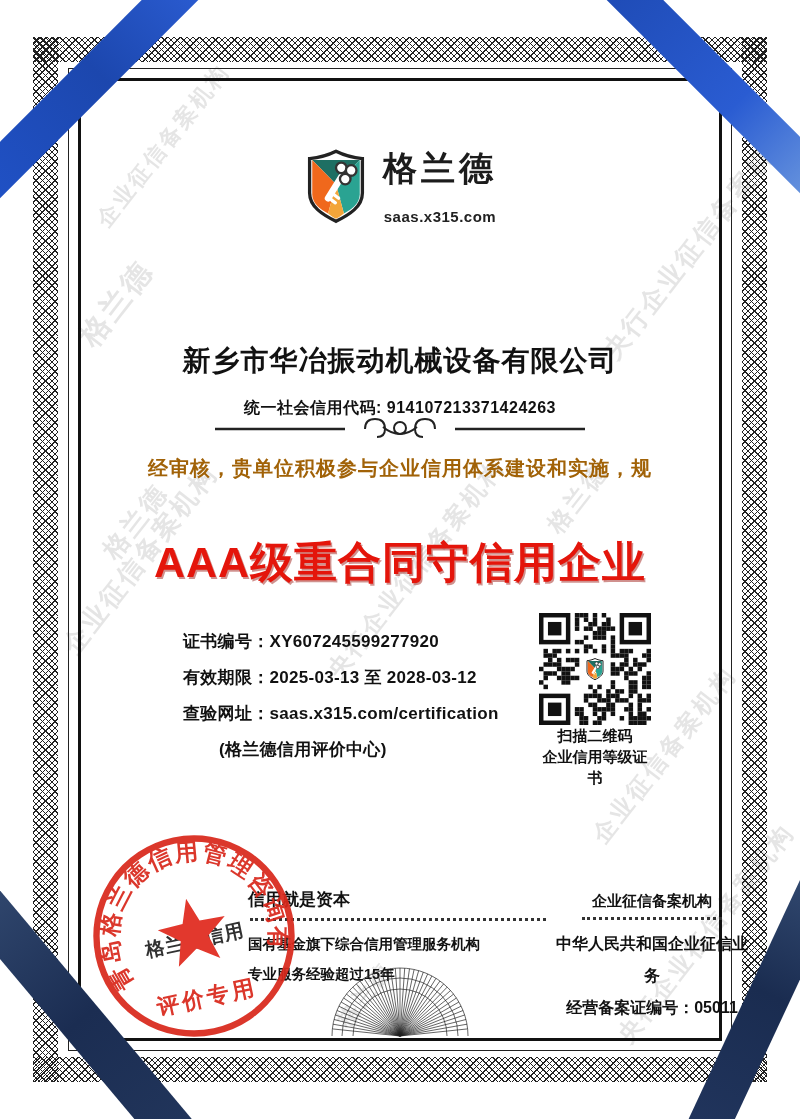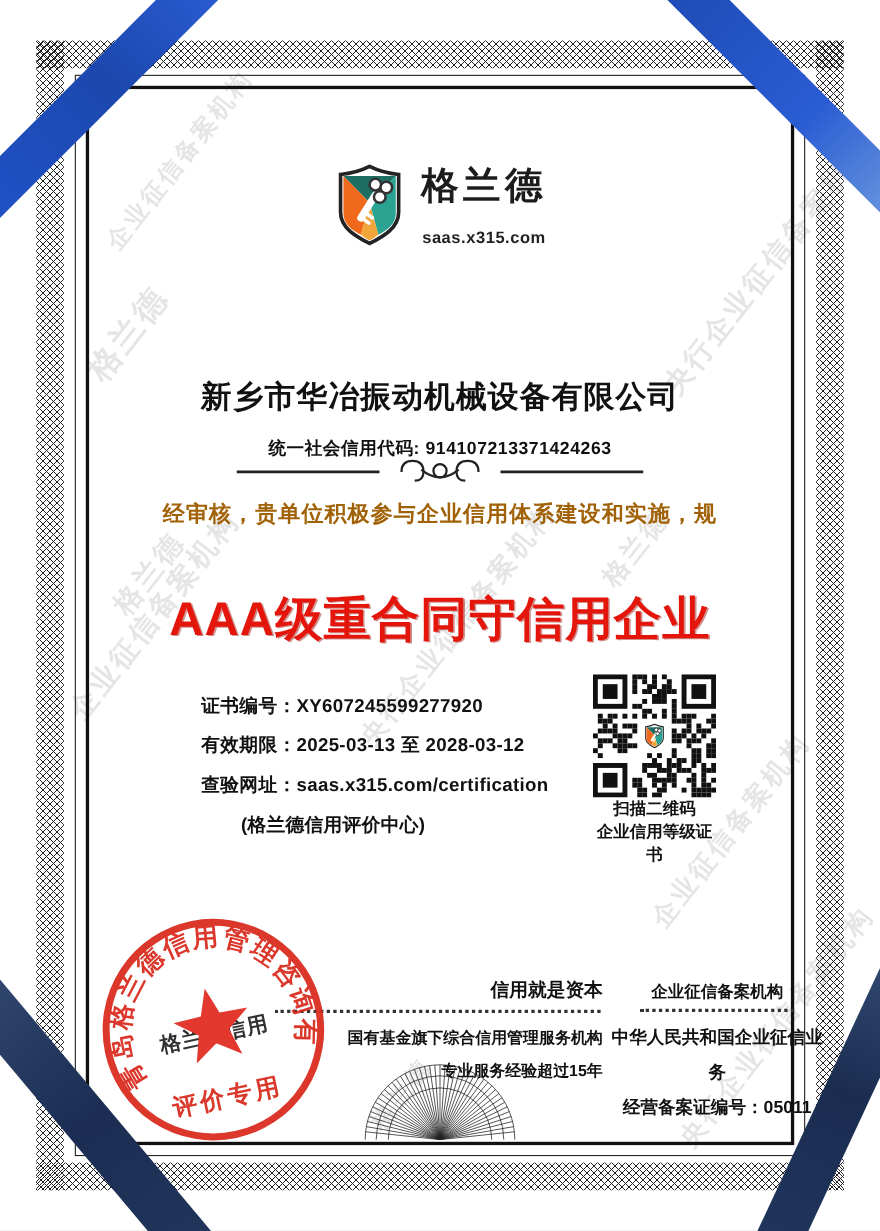--- a/index.html
+++ b/index.html
@@ -60,21 +60,21 @@
   .dnote{margin-left:36px;letter-spacing:.3px;}
 
   .qr-wrap{left:502px;top:613px;width:118px;text-align:center;margin-left:34px;}
   .qr-box{position:relative;width:112px;height:112px;margin:0 auto;background:#fff;}
   .qr-logo{position:absolute;left:50%;top:50%;transform:translate(-50%,-50%);background:#fff;padding:1px;}
   .qr-cap{font-size:15px;font-weight:800;color:#111;line-height:1.4;}
   .qr-cap:first-of-type{margin-top:7px;}
 
   .seal{left:88px;top:830px;width:212px;height:212px;transform:rotate(-12deg);opacity:.93;z-index:6;}
 
-  .foot-center{left:248px;top:888px;width:300px;text-align:right;color:#111;}
+  .foot-center{left:248px;top:888px;width:300px;text-align:left;color:#111;}
   .foot-title-c{font-size:17px;font-weight:800;margin-bottom:7px;}
   .dotline{border-bottom:3px dotted #333;margin:0 2px 8px;}
   .foot-line{font-size:14.5px;font-weight:700;line-height:2.1;}
   .foot-right{left:552px;top:892px;width:200px;text-align:center;color:#111;}
   .foot-title-r{font-size:15px;font-weight:800;margin-bottom:6px;}
   .dotline-r{border-bottom:3px dotted #333;margin:0 30px 8px;}
   .foot-line-r{font-size:16px;font-weight:700;line-height:2.0;}
 
   .fan{left:320px;top:962px;z-index:2;}
 </style>

